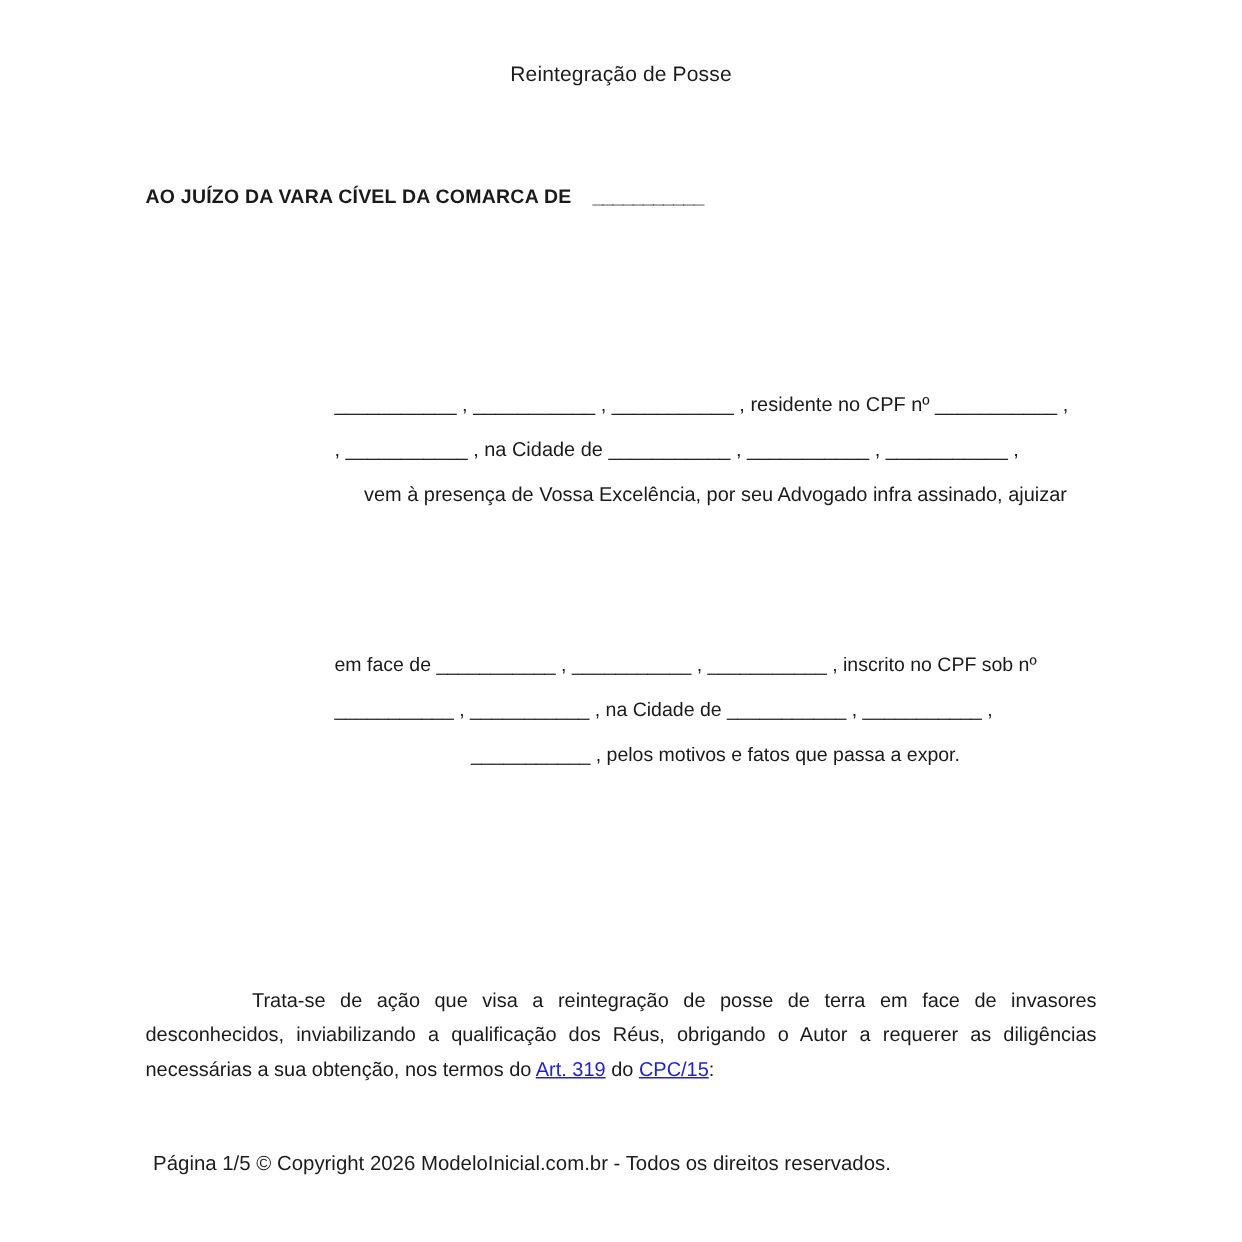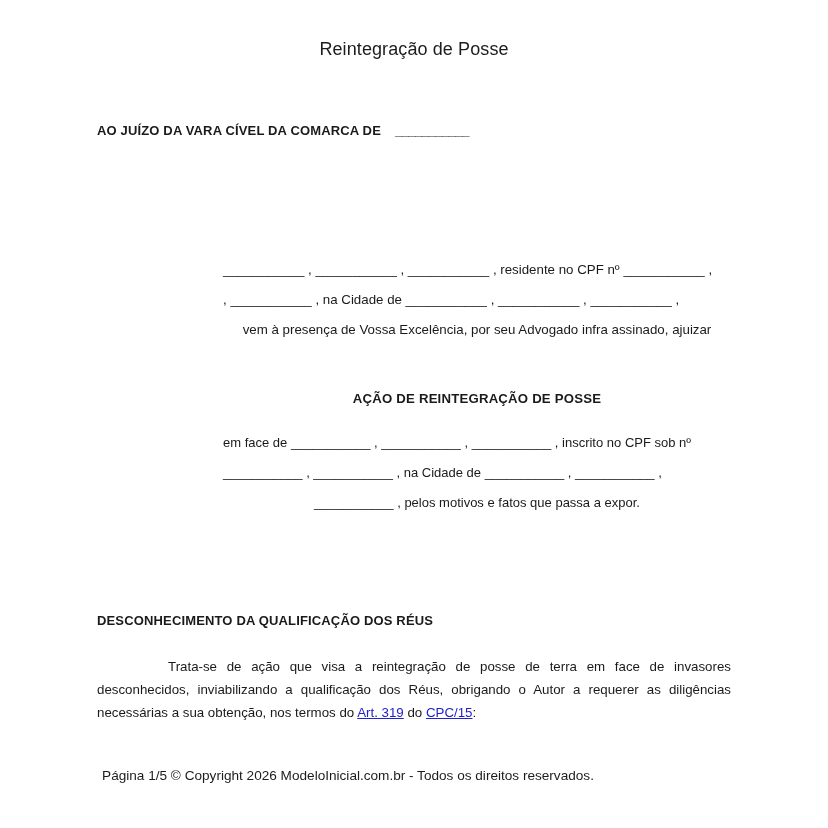--- a/index.html
+++ b/index.html
@@ -25,21 +25,21 @@
     box-sizing: border-box;
   }
 
   
   .doc-title {
     position: absolute;
     top: 39px;
     left: 0;
     width: 828px;
     text-align: center;
-    font-size: 18px;
+    font-size: 14px;
     line-height: 20px;
     color: #1c1c1c;
     letter-spacing: 0.1px;
   }
 
   
   .court-line {
     position: absolute;
     top: 122px;
     left: 97px;
@@ -156,27 +156,25 @@
   <div class="court-line">
     <span>AO JUÍZO DA VARA CÍVEL DA COMARCA DE</span><span class="gap-sm"></span><span class="blank">___________</span>
   </div>
 
   <div class="qual-block">
     <p>___________ ,  ___________ ,  ___________ , residente no CPF nº ___________ ,</p>
     <p>, ___________ , na Cidade de ___________ , ___________ , ___________ ,</p>
     <p class="no-justify">vem à presença de Vossa Excelência, por seu Advogado infra assinado, ajuizar</p>
   </div>
 
-  <div class="action-heading">AÇÃO DE REINTEGRAÇÃO DE POSSE</div>
 
   <div class="def-block">
     <p>em face de ___________ ,  ___________ ,  ___________ , inscrito no CPF sob nº</p>
     <p>___________ , ___________ , na Cidade de ___________ , ___________ ,</p>
     <p class="no-justify">___________ , pelos motivos e fatos que passa a expor.</p>
   </div>
 
-  <div class="section-title">DESCONHECIMENTO DA QUALIFICAÇÃO DOS RÉUS</div>
 
   <div class="body-para"><span>Trata-se de ação que visa a reintegração de posse de terra em face de invasores desconhecidos, inviabilizando a qualificação dos Réus, obrigando o Autor a requerer as diligências necessárias a sua obtenção, nos termos do </span><span class="lnk">Art. 319</span><span> do </span><span class="lnk">CPC/15</span><span>:</span></div>
 
   <div class="footer">Página 1/5 © Copyright 2026 ModeloInicial.com.br - Todos os direitos reservados.</div>
 
 </div>
 
 </body></html>

